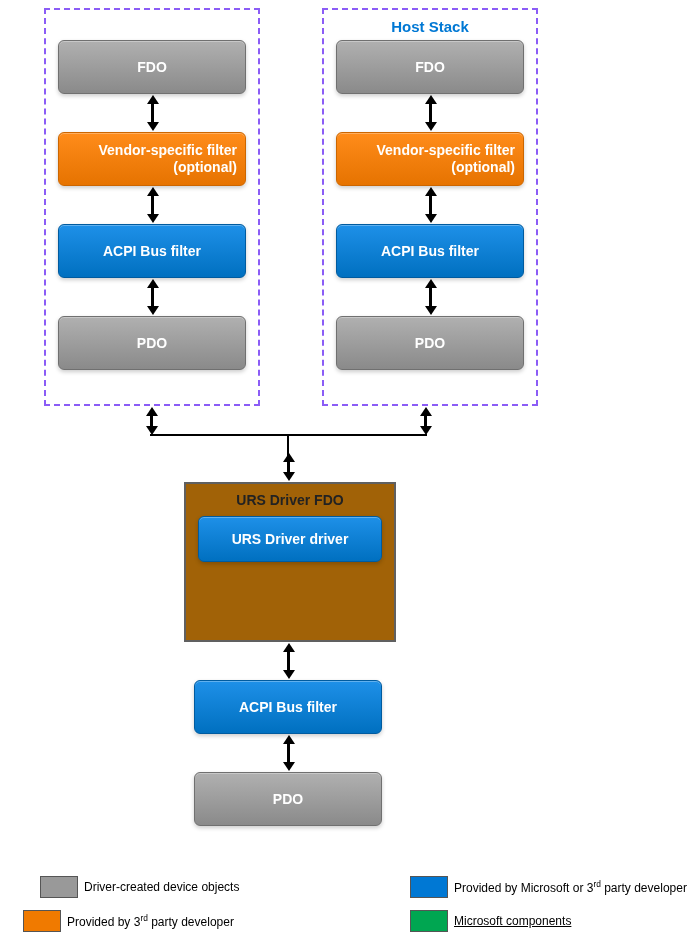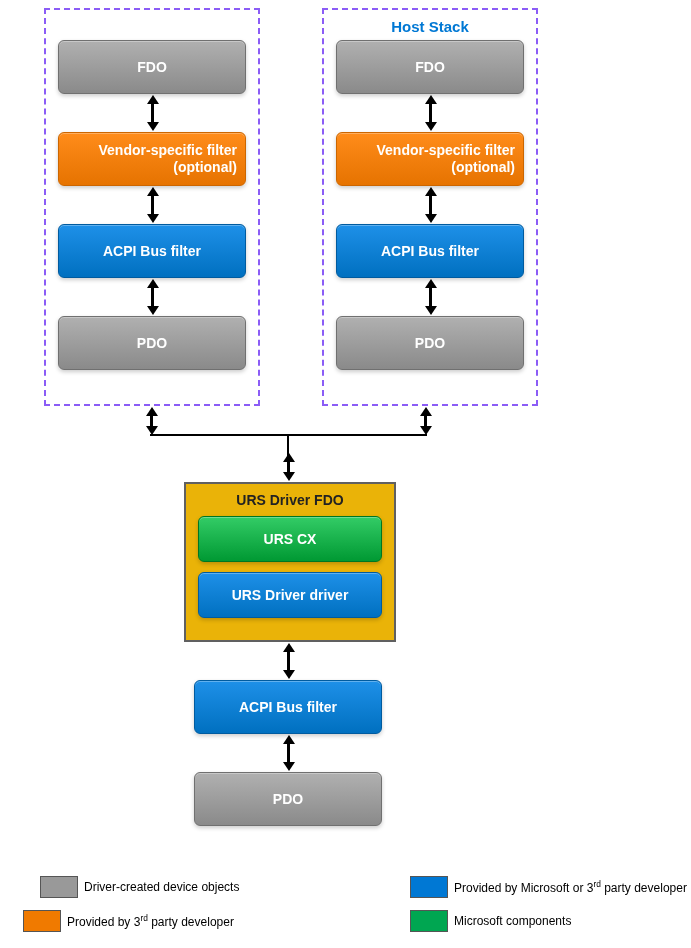--- a/index.html
+++ b/index.html
@@ -83,21 +83,21 @@
     .arrow-v::after {
       bottom: -7px;
       border-top: 9px solid black;
     }
     .connector-line {
       position: absolute;
       background: black;
     }
     .urs-container {
       position: absolute;
-      background: #eab308;
+      background: #a16207;
       border: 2px solid #606060;
       padding: 8px 12px 12px 12px;
     }
     .urs-title {
       text-align: center;
       font-weight: bold;
       font-size: 14px;
       margin-bottom: 8px;
       color: #222;
     }
@@ -164,23 +164,20 @@
   <div class="arrow-v" style="position:absolute; left:150px; top:414px; height:14px;"></div>
   <div class="arrow-v" style="position:absolute; left:424px; top:414px; height:14px;"></div>
 
   <div class="connector-line" style="left:150px; top:434px; width:277px; height:2px;"></div>
 
   <div class="connector-line" style="left:287px; top:434px; width:2px; height:26px;"></div>
   <div class="arrow-v" style="position:absolute; left:287px; top:460px; height:14px;"></div>
 
   <div class="urs-container" style="left:184px; top:482px; width:212px; height:160px;">
     <div class="urs-title">URS Driver FDO</div>
-    <div class="node node-green" style="width:184px; height:46px; margin-bottom:10px;">
-      <span class="node-inner">URS CX</span>
-    </div>
     <div class="node node-blue" style="width:184px; height:46px;">
       <span class="node-inner">URS Driver driver</span>
     </div>
   </div>
 
   <div class="arrow-v" style="position:absolute; left:287px; top:650px; height:22px;"></div>
 
   <div class="node node-blue" style="position:absolute; left:194px; top:680px;">
     <span class="node-inner">ACPI Bus filter</span>
   </div>
@@ -196,18 +193,18 @@
     <span>Driver-created device objects</span>
   </div>
   <div class="legend" style="left:23px; top:910px;">
     <div class="legend-swatch swatch-orange"></div>
     <span><span>Provided by 3</span><sup>rd</sup><span> party developer</span></span>
   </div>
   <div class="legend" style="left:410px; top:876px;">
     <div class="legend-swatch swatch-blue"></div>
     <span><span>Provided by Microsoft or 3</span><sup>rd</sup><span> party developer</span></span>
   </div>
-  <div class="legend" style="left:410px; top:910px;">
+  <div class="legend" style="left:410px; top:910px;text-decoration:underline;">
     <div class="legend-swatch swatch-green"></div>
     <span>Microsoft components</span>
   </div>
 
 </div>
 
 </body></html>

